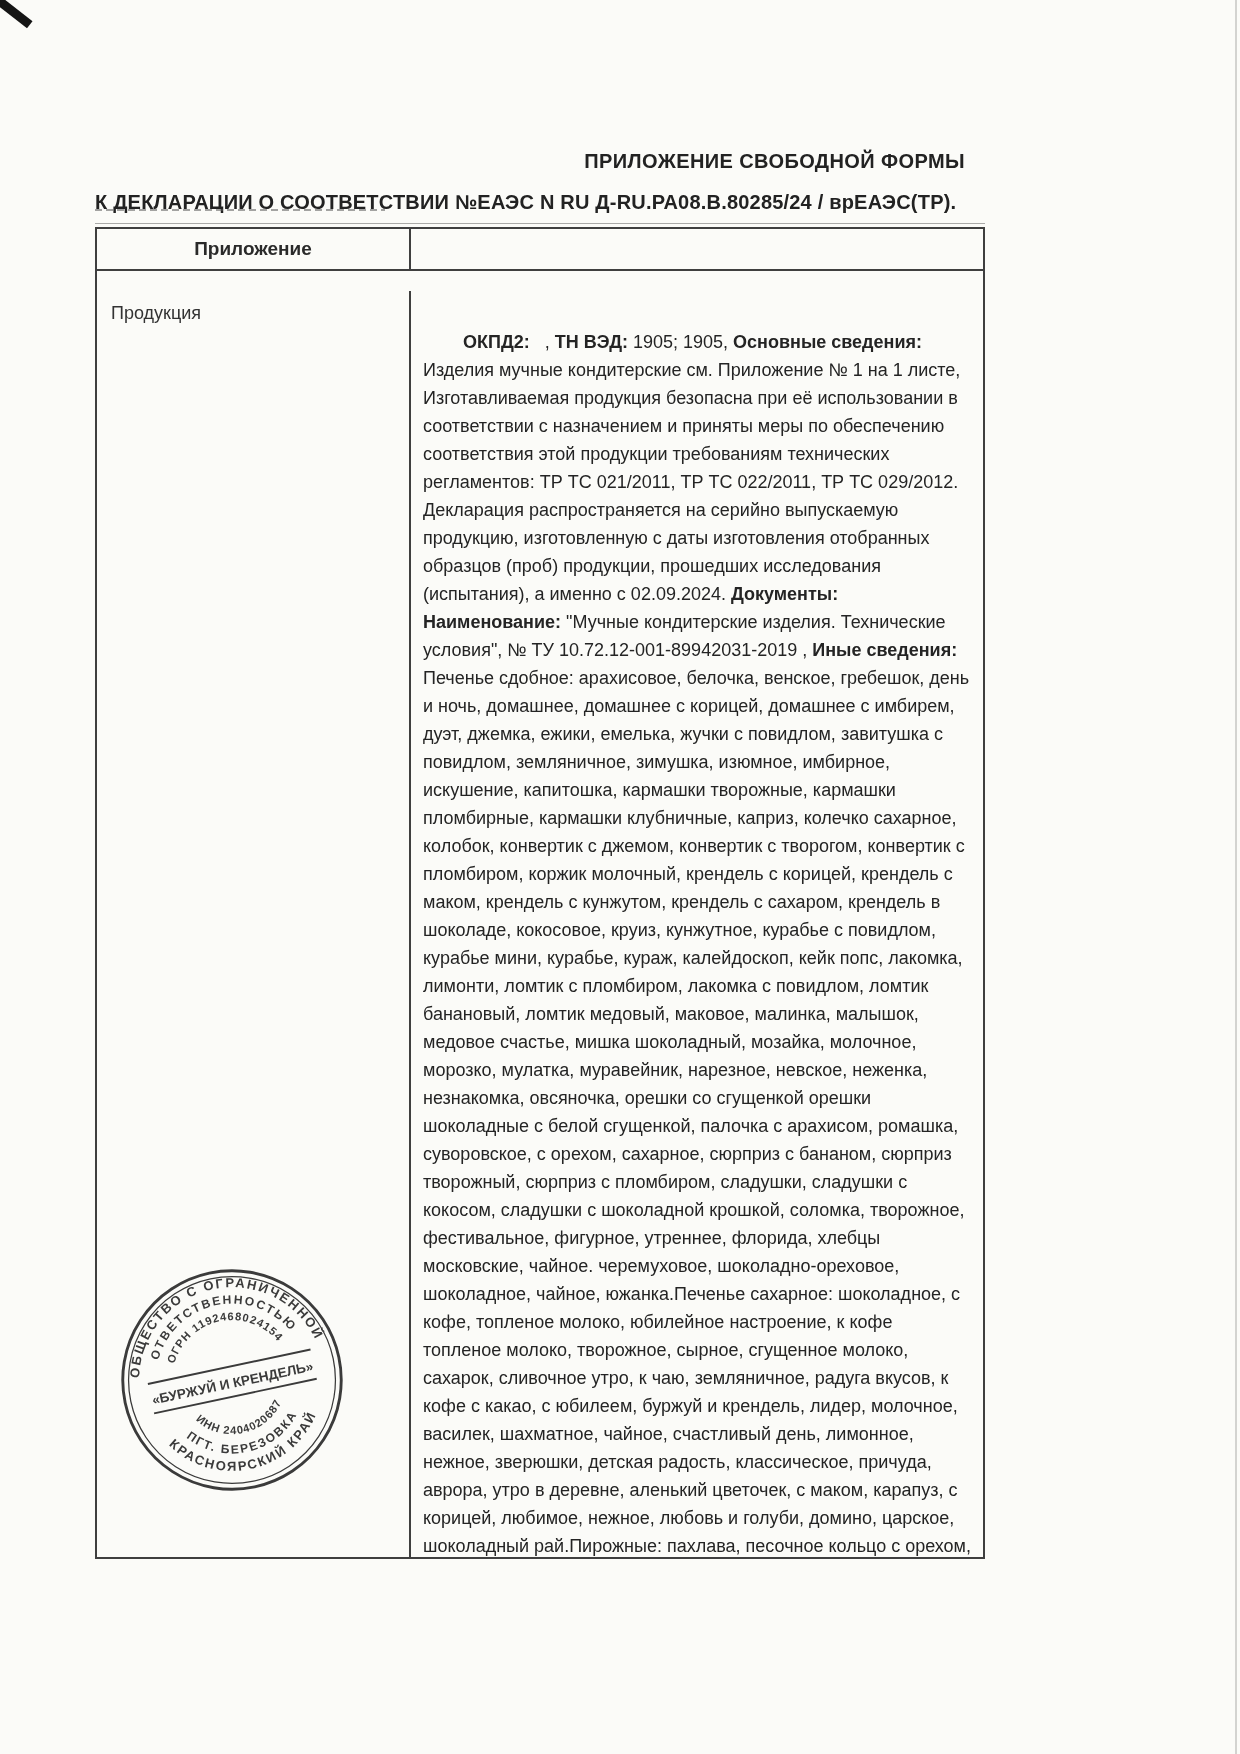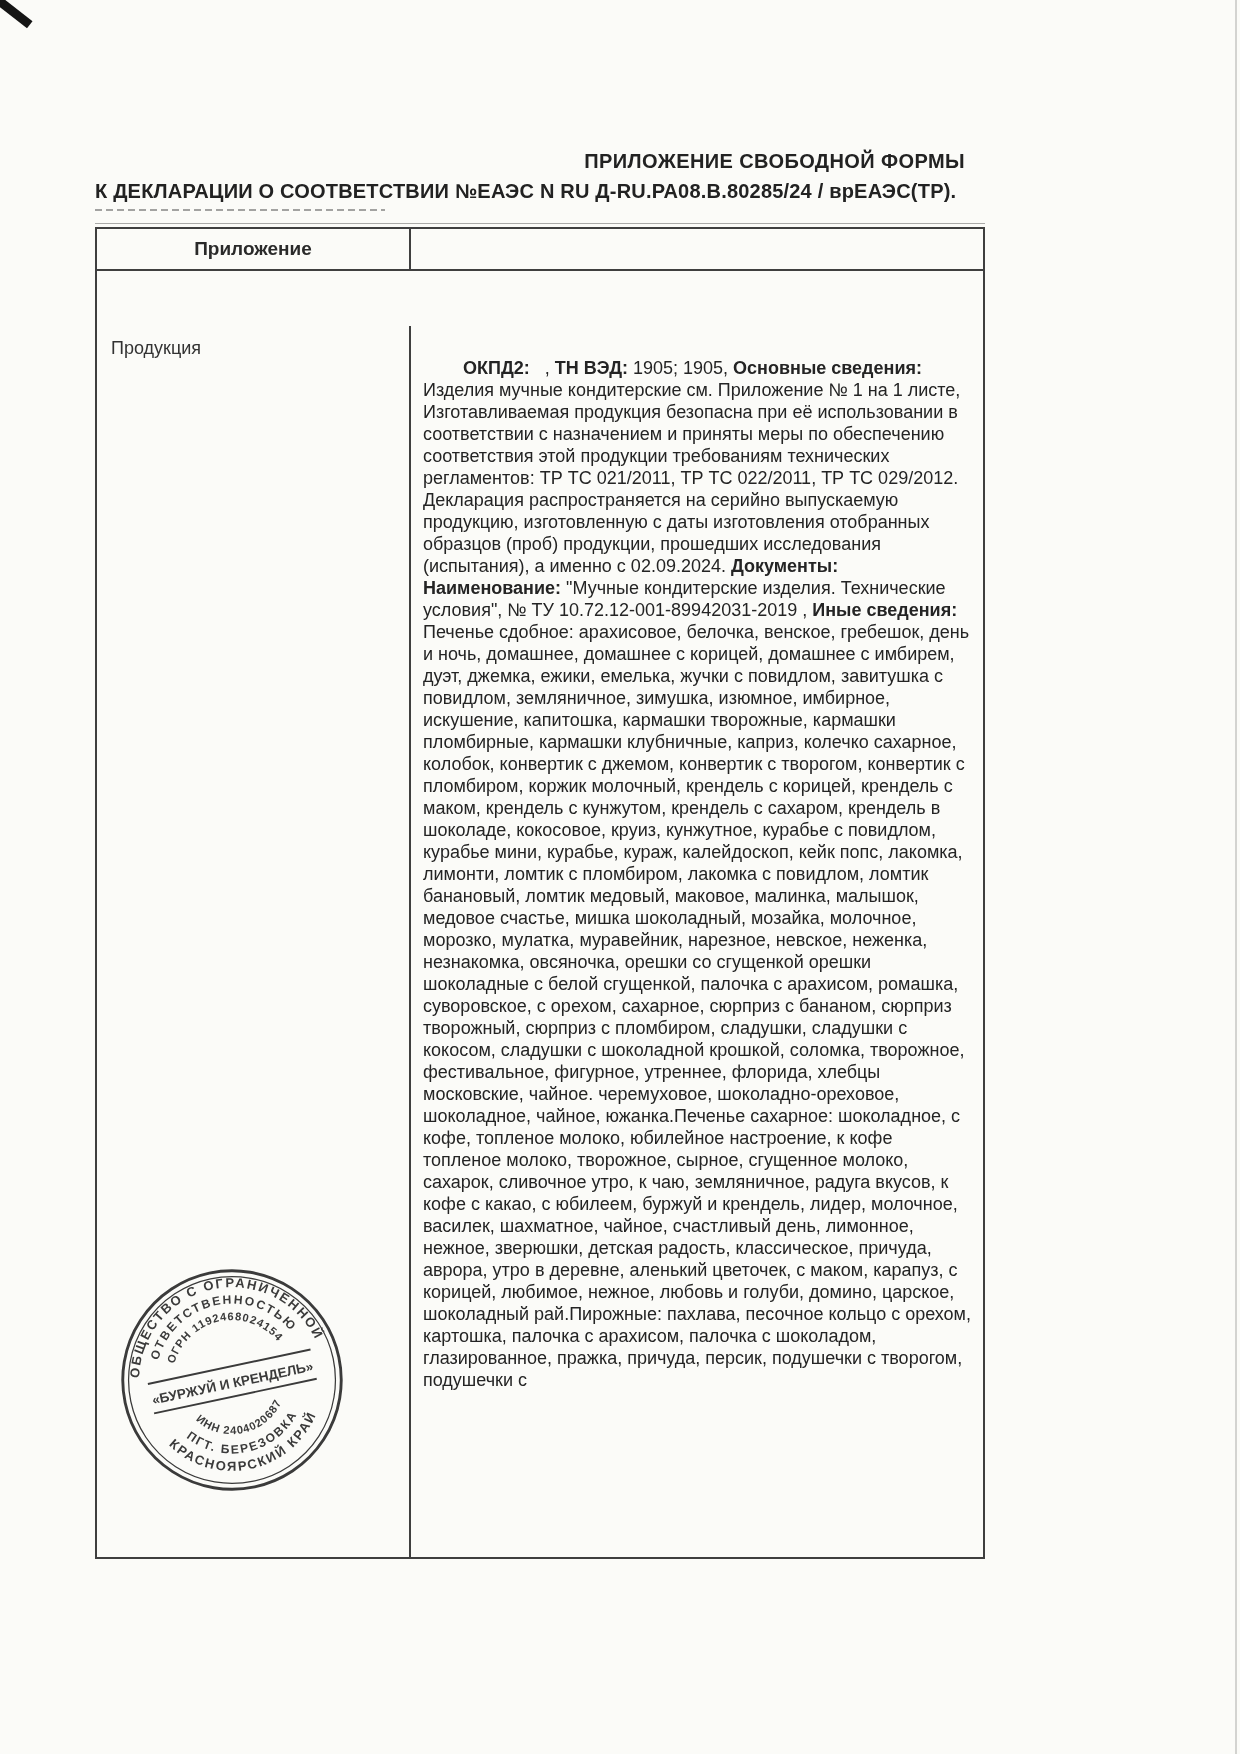--- a/index.html
+++ b/index.html
@@ -20,56 +20,55 @@
   .edge-line {
     position: absolute; right: 3px; top: 0; width: 2px; height: 100%;
     background: rgba(70,70,70,0.22);
   }
   .title {
     position: absolute; top: 150px; left: 95px; width: 870px;
     text-align: right; font-weight: bold; font-size: 20px;
     letter-spacing: 0.4px; color: #222;
   }
   .subtitle {
-    position: absolute; top: 180px; left: 95px; width: 890px;
+    position: absolute; top: 191px; left: 95px; width: 890px;
     font-weight: bold; font-size: 20px; letter-spacing: 0.2px; color: #222;
     white-space: nowrap;
   }
   .artifact-line {
     position: absolute; top: 209px; left: 95px; width: 290px; height: 2px;
     background: repeating-linear-gradient(90deg, #5a5a5a 0 7px, transparent 7px 11px);
     opacity: 0.55;
   }
   .table {
     position: absolute; left: 95px; top: 227px; width: 890px; height: 1332px;
     border: 2px solid #3f3f3f; box-sizing: border-box;
     display: flex; flex-direction: column;
     background: transparent;
-    gap: 35px;
   }
   .table::before {
     content: ""; position: absolute; left: -2px; right: -2px; top: -6px;
     height: 1px; background: rgba(70,70,70,0.45);
   }
   .thead { flex: 0 0 40px; display: flex; border-bottom: 2px solid #3f3f3f; }
   .th {
     display: flex; align-items: center; justify-content: center;
     font-weight: bold; font-size: 19px; color: #2a2a2a;
   }
   .th1 { width: 314px; border-right: 2px solid #3f3f3f; box-sizing: border-box; }
   .th2 { flex: 1; }
   .tbody { flex: 1; display: flex; overflow: hidden; }
   .td { box-sizing: border-box; margin-top: 20px; }
   .td1 {
     width: 314px; border-right: 2px solid #3f3f3f;
     padding: 12px 14px; font-size: 18px; color: #333;
     position: relative;
   }
   .td2 {
-    flex: 1; padding: 9px 12px; font-size: 18px; line-height: 22px;
+    flex: 1; padding: 9px 12px; font-size: 18px; line-height: 28px;
     white-space: pre-wrap; overflow: hidden; color: #242424;
   }
   .seg.bold { font-weight: bold; }
   .stamp {
     position: absolute; left: 116px; top: 1264px; width: 232px; height: 232px;
     transform: rotate(-12deg); opacity: 0.92;
   }
   .stamp svg { width: 100%; height: 100%; }
   .stamp text, .stamp textPath {
     font-family: "Liberation Sans", sans-serif;

